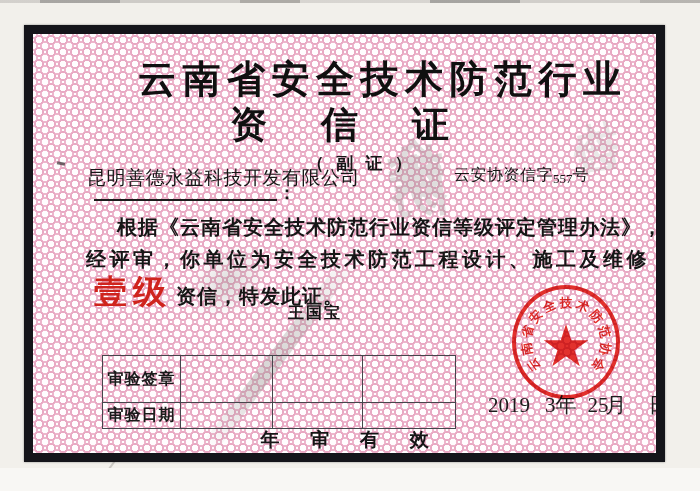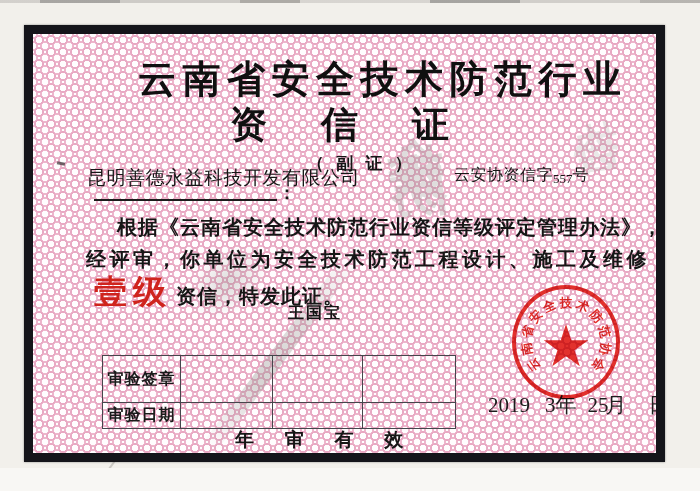--- a/index.html
+++ b/index.html
@@ -131,21 +131,21 @@
     font-size:16px;font-weight:bold;letter-spacing:1px;text-align:center;color:#1a1a1a;
   }
   .date-line{
     position:absolute;left:455px;top:357px;
     font-size:21px;color:#1d1d1d;white-space:nowrap;
   }
   .date-line .gap1{display:inline-block;width:15px;}
   .date-line .gap2{display:inline-block;width:22px;}
   .date-line .overlap{margin-left:11px;margin-right:-3px;}
   .annual{
-    position:absolute;left:0;top:393px;width:572px;text-align:center;
+    position:absolute;left:0;top:393px;width:623px;text-align:center;
     font-size:19px;font-weight:bold;letter-spacing:13px;padding-left:13px;
     box-sizing:border-box;color:#161616;
   }
   .seal{
     position:absolute;left:479px;top:251px;width:100px;height:106px;
     border:4px solid var(--seal-red,#e12420);border-radius:50%;
     mix-blend-mode:multiply;opacity:.94;
   }
   .seal-star{
     position:absolute;left:50%;top:54%;transform:translate(-50%,-50%);

